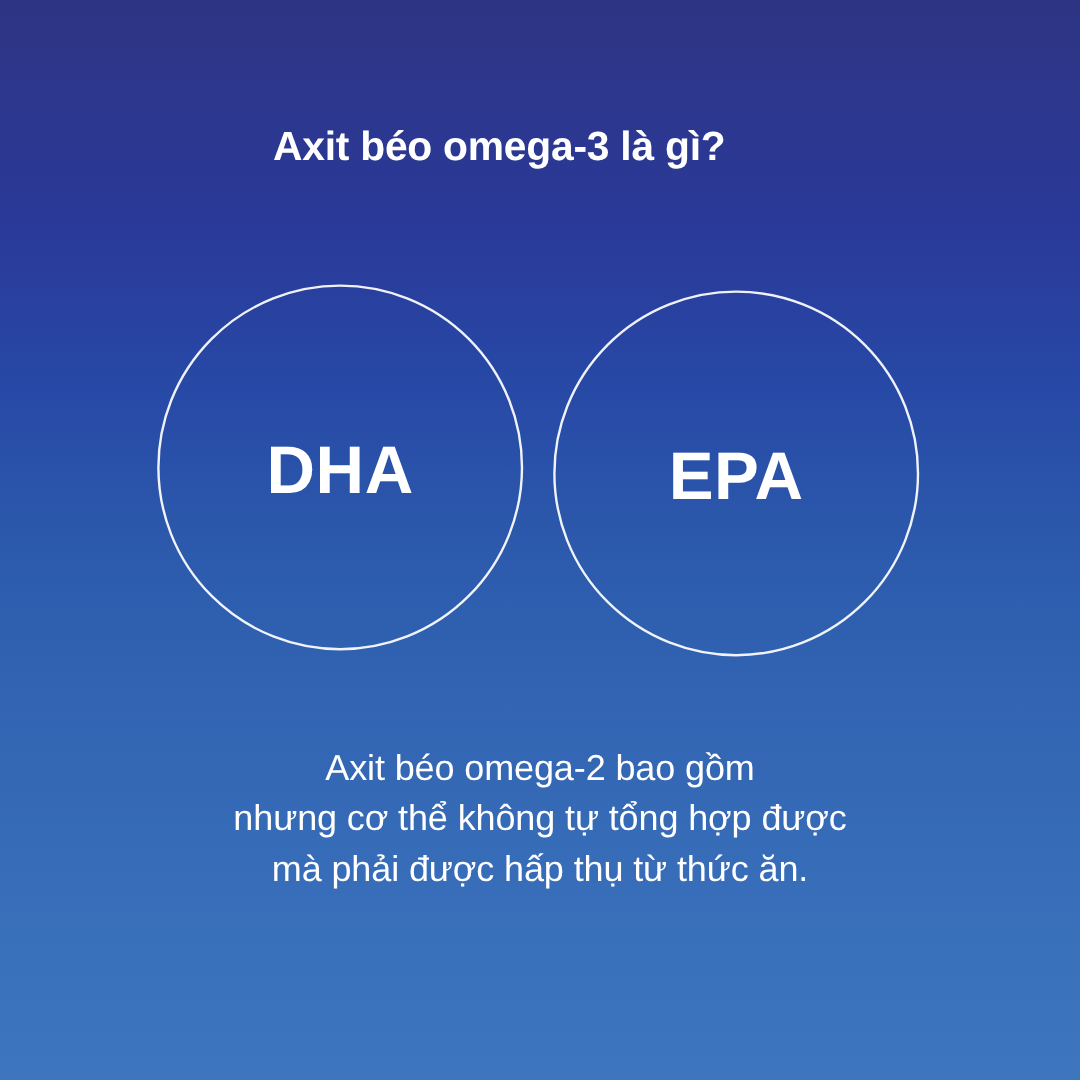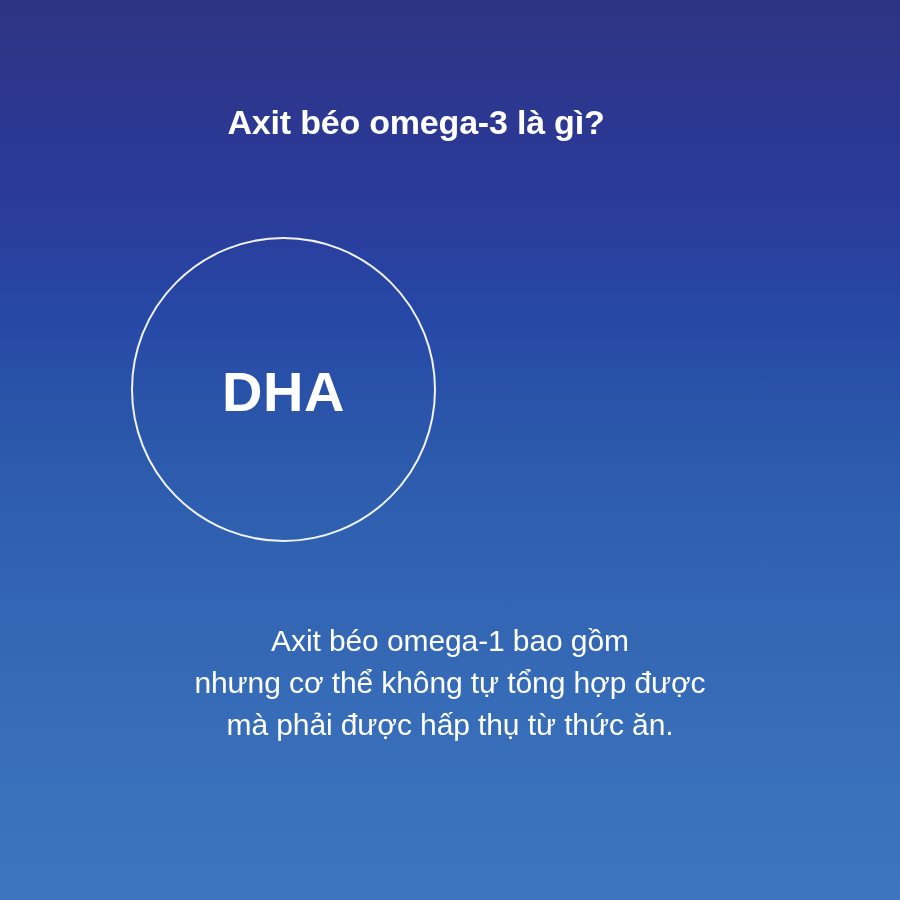--- a/index.html
+++ b/index.html
@@ -114,22 +114,25 @@
 <div id="infographic">
 
   <div class="title">Axit béo omega-3 là gì?</div>
 
   <div class="circles">
 
     <div class="circle circle-dha">
       <span class="circle-label">DHA</span>
     </div>
 
+    <div class="circle circle-epa">
+      <span class="circle-label">EPA</span>
+    </div>
 
   </div>
 
   <div class="body-text">
-    <span class="body-line">Axit béo omega-1 bao gồm</span>
+    <span class="body-line">Axit béo omega-2 bao gồm</span>
     <span class="body-line">nhưng cơ thể không tự tổng hợp được</span>
     <span class="body-line">mà phải được hấp thụ từ thức ăn.</span>
   </div>
 
 </div>
 
 </body></html>

